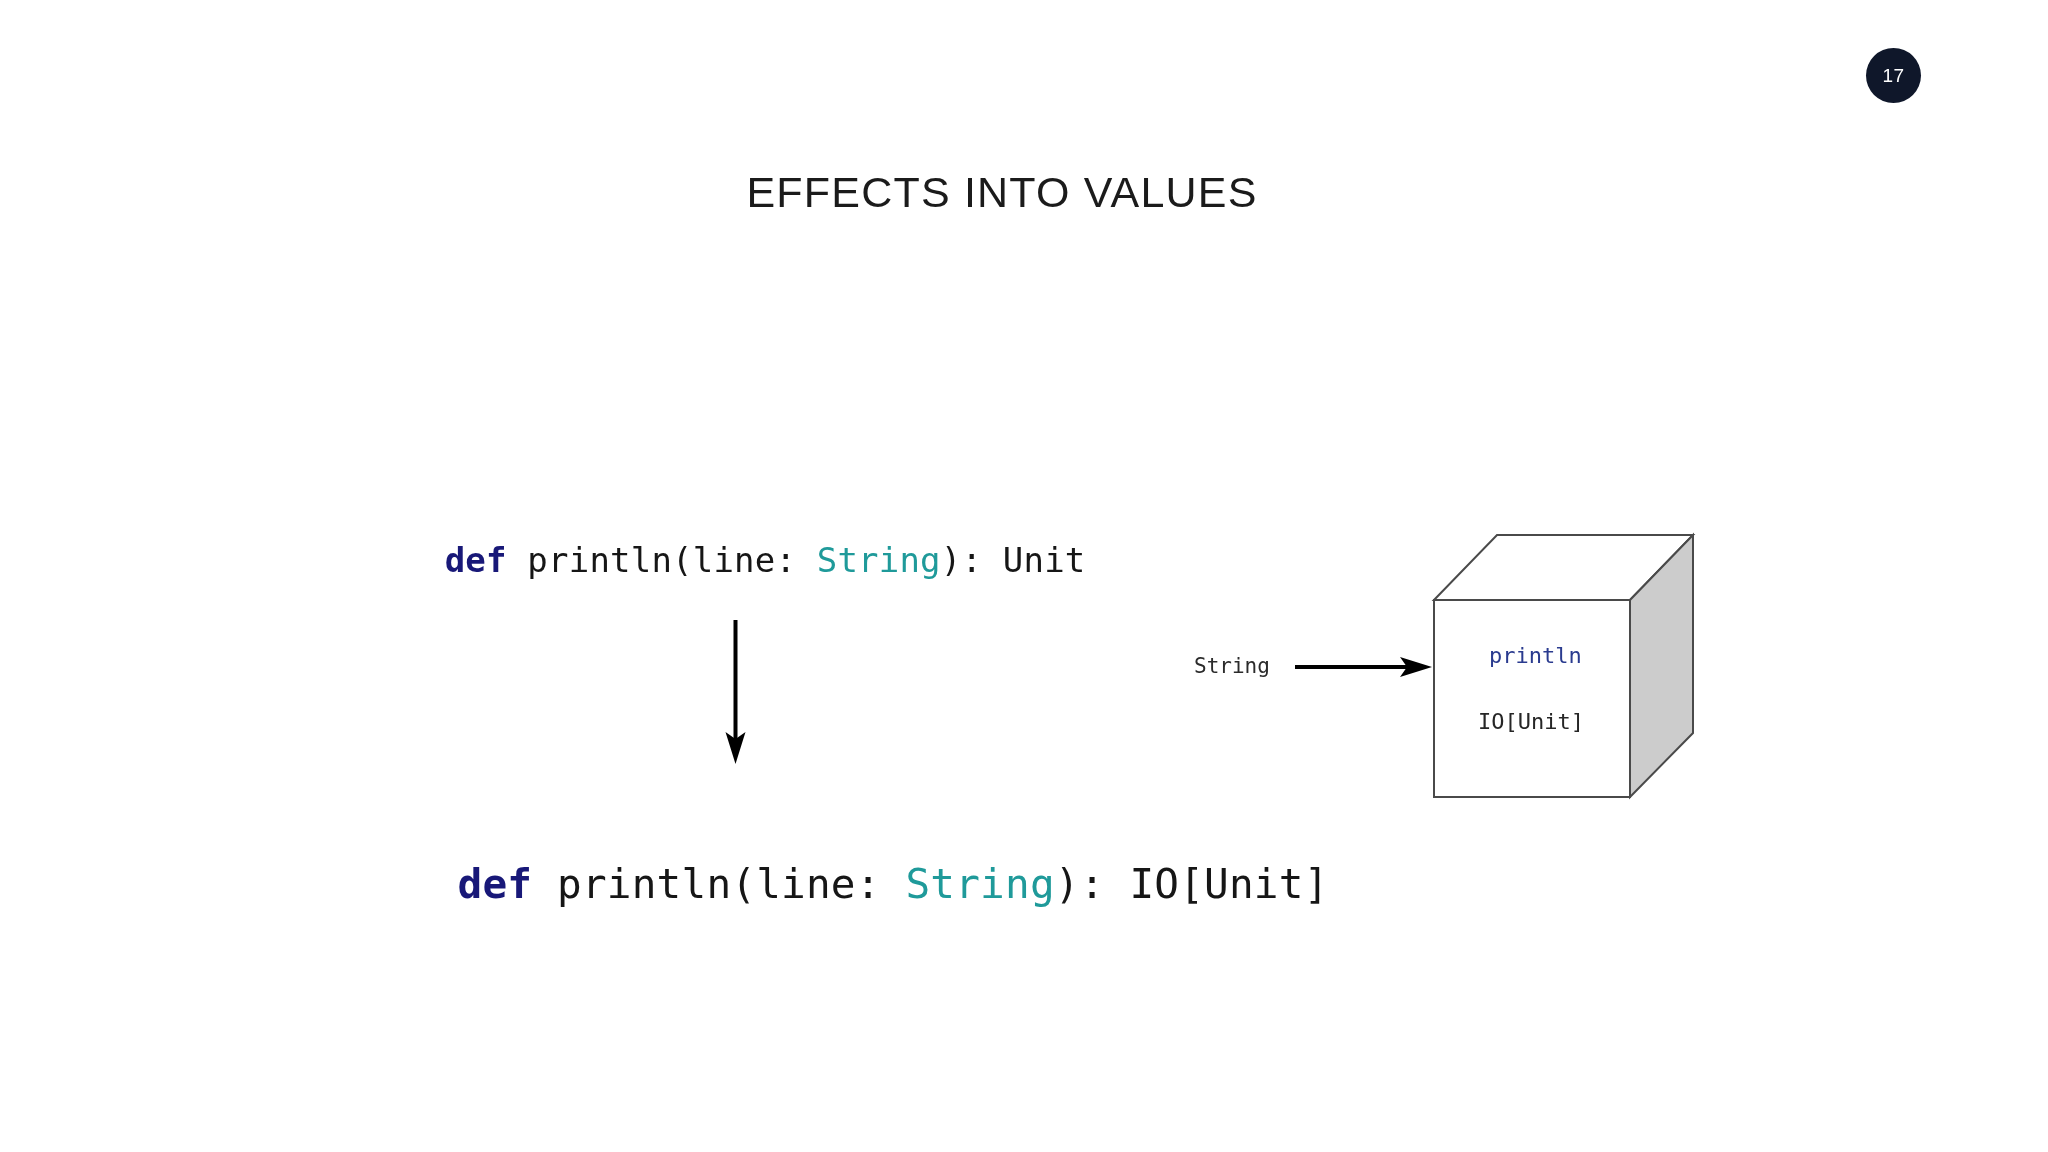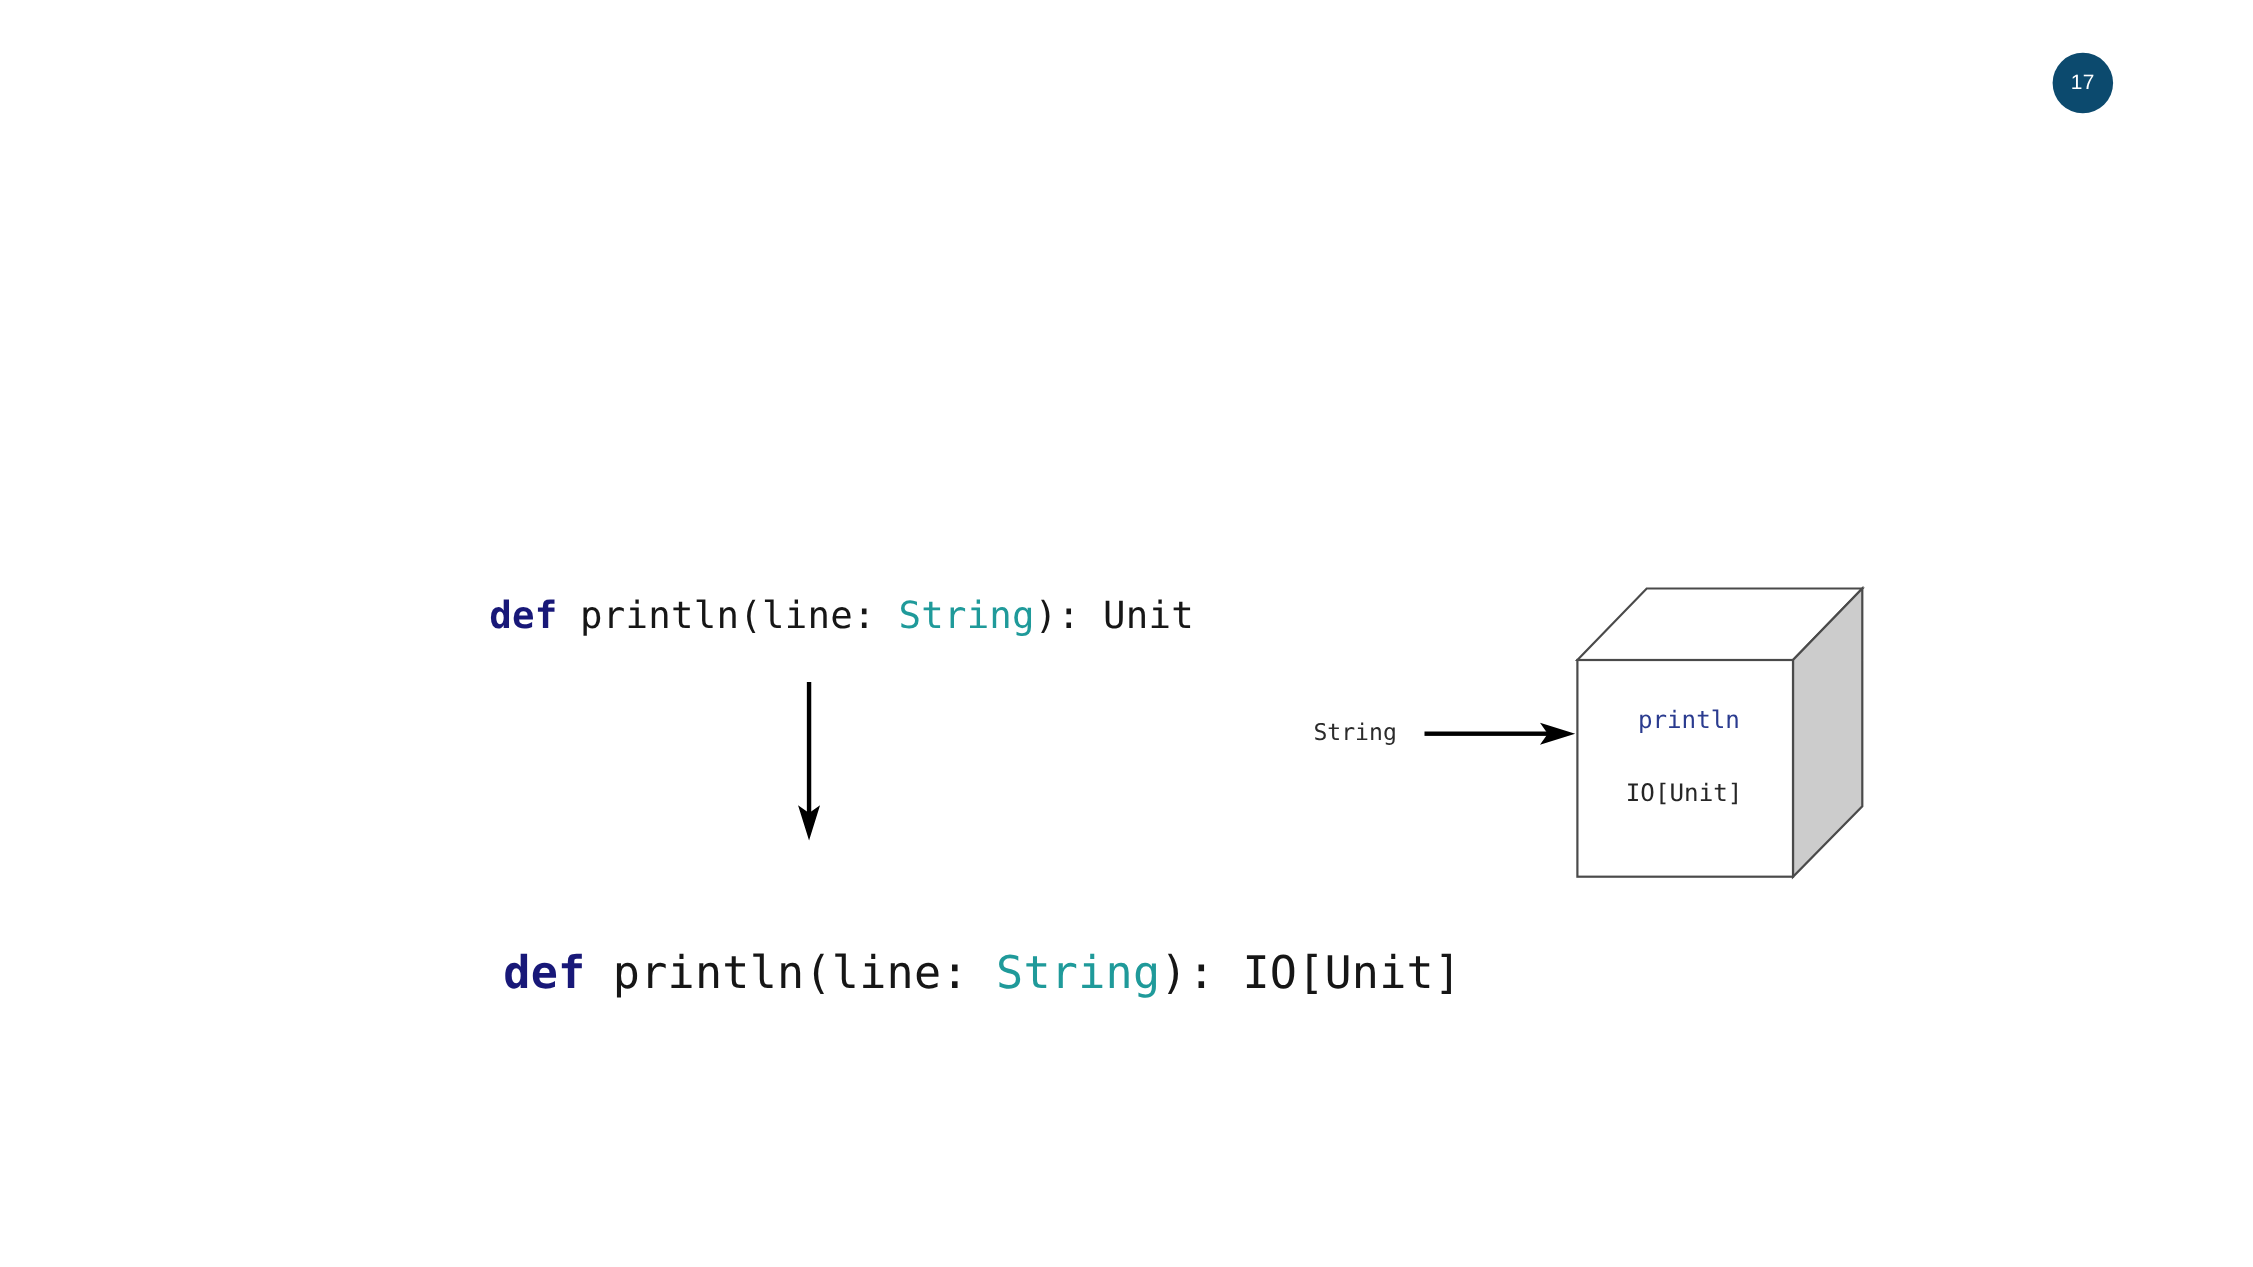--- a/index.html
+++ b/index.html
@@ -23,21 +23,21 @@
   }
 
   
   .page-badge {
     position: absolute;
     left: 1866px;
     top: 48px;
     width: 55px;
     height: 55px;
     border-radius: 50%;
-    background: #0c4a6e;
+    background: #0f172a;
     color: #ffffff;
     display: flex;
     align-items: center;
     justify-content: center;
     font-family: "Liberation Sans", sans-serif;
     font-size: 19px;
     font-weight: 400;
     letter-spacing: 0.5px;
     line-height: 1;
   }
@@ -135,20 +135,23 @@
     color: #262626;
   }
 </style>
 </head>
 <body>
 
 <div class="slide">
 
   <div class="page-badge">17</div>
 
+  <div class="slide-title">
+    <span class="title-inner">EFFECTS INTO VALUES</span>
+  </div>
 
   <div class="code-line code-line-1">
     <span class="tok-kw">def</span><span class="tok-plain"> println(line: </span><span class="tok-type">String</span><span class="tok-plain">): </span><span class="tok-plain">Unit</span>
   </div>
 
   <div class="arrow-down">
     <svg width="60" height="160" viewBox="0 0 60 160" xmlns="http://www.w3.org/2000/svg">
       <rect x="27.5" y="8" width="4" height="128" fill="#000000"></rect>
       <polygon points="29.5,152 19.5,120 29.5,127 39.5,120" fill="#000000"></polygon>
     </svg>

